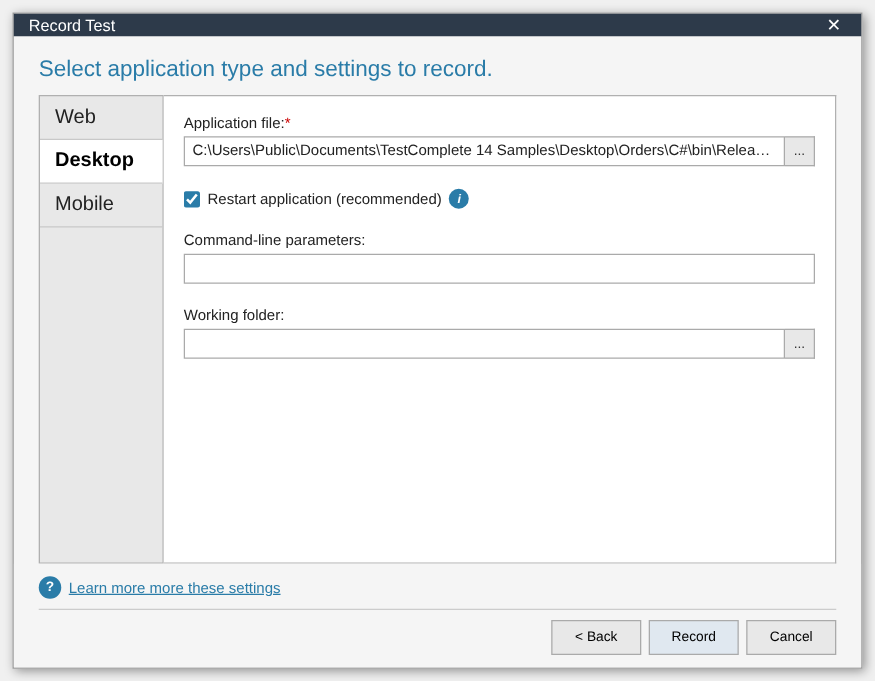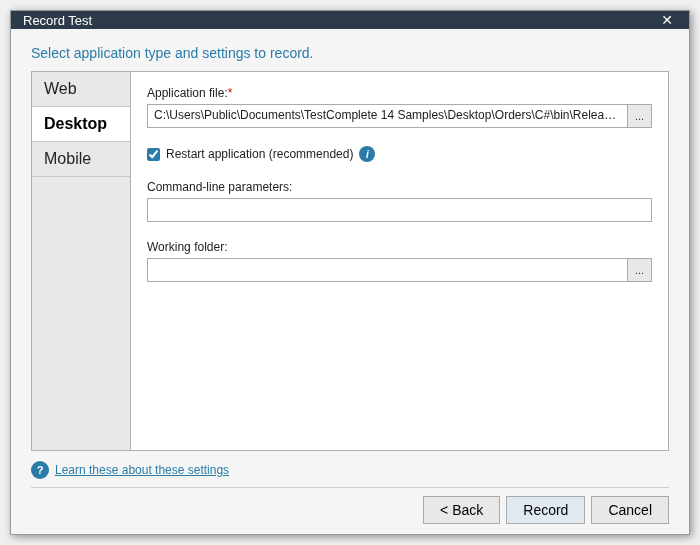--- a/index.html
+++ b/index.html
@@ -56,21 +56,21 @@
       flex-direction: column;
       padding: 0;
       overflow: hidden;
     }
     .dialog-header {
       padding: 16px 20px 10px 20px;
       flex-shrink: 0;
     }
     .dialog-header-text {
       color: #2a7ca8;
-      font-size: 14px;
+      font-size: 18px;
       font-weight: normal;
     }
     .main-area {
       flex: 1;
       display: flex;
       flex-direction: row;
       padding: 0 20px;
       gap: 0;
       overflow: hidden;
     }
@@ -234,21 +234,21 @@
       cursor: pointer;
       font-size: 12px;
     }
     .footer-buttons {
       display: flex;
       justify-content: flex-end;
       gap: 6px;
     }
     .dialog-btn {
       padding: 5px 16px;
-      font-size: 14px;
+      font-size: 11px;
       border: 1px solid #aaa;
       background: #e8e8e8;
       cursor: pointer;
       min-width: 72px;
       height: 28px;
       display: flex;
       align-items: center;
       justify-content: center;
     }
     .dialog-btn.primary {
@@ -319,21 +319,21 @@
           </div>
         </div>
 
         <div class="spacer"></div>
       </div>
     </div>
 
     <div class="dialog-footer">
       <div class="footer-link-row">
         <span class="help-icon">?</span>
-        <span class="footer-link">Learn these about these settings</span>
+        <span class="footer-link">Learn more more these settings</span>
       </div>
       <div class="separator"></div>
       <div class="footer-buttons">
         <button class="dialog-btn">&lt; Back</button>
         <button class="dialog-btn primary">Record</button>
         <button class="dialog-btn">Cancel</button>
       </div>
     </div>
   </div>
 </div>

